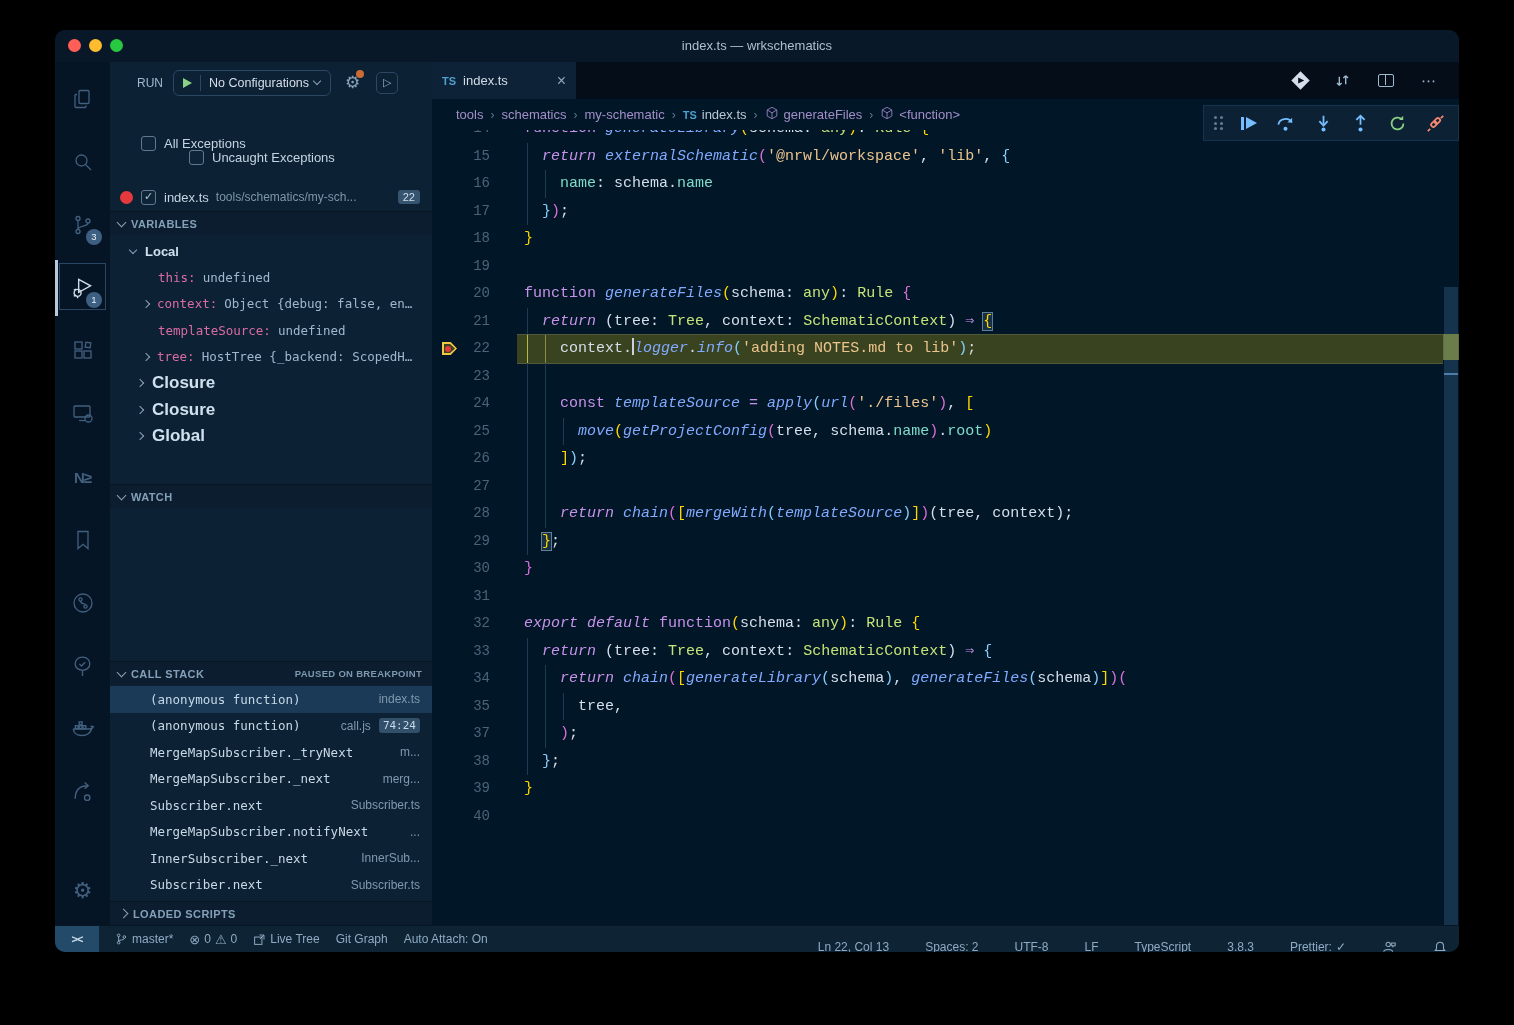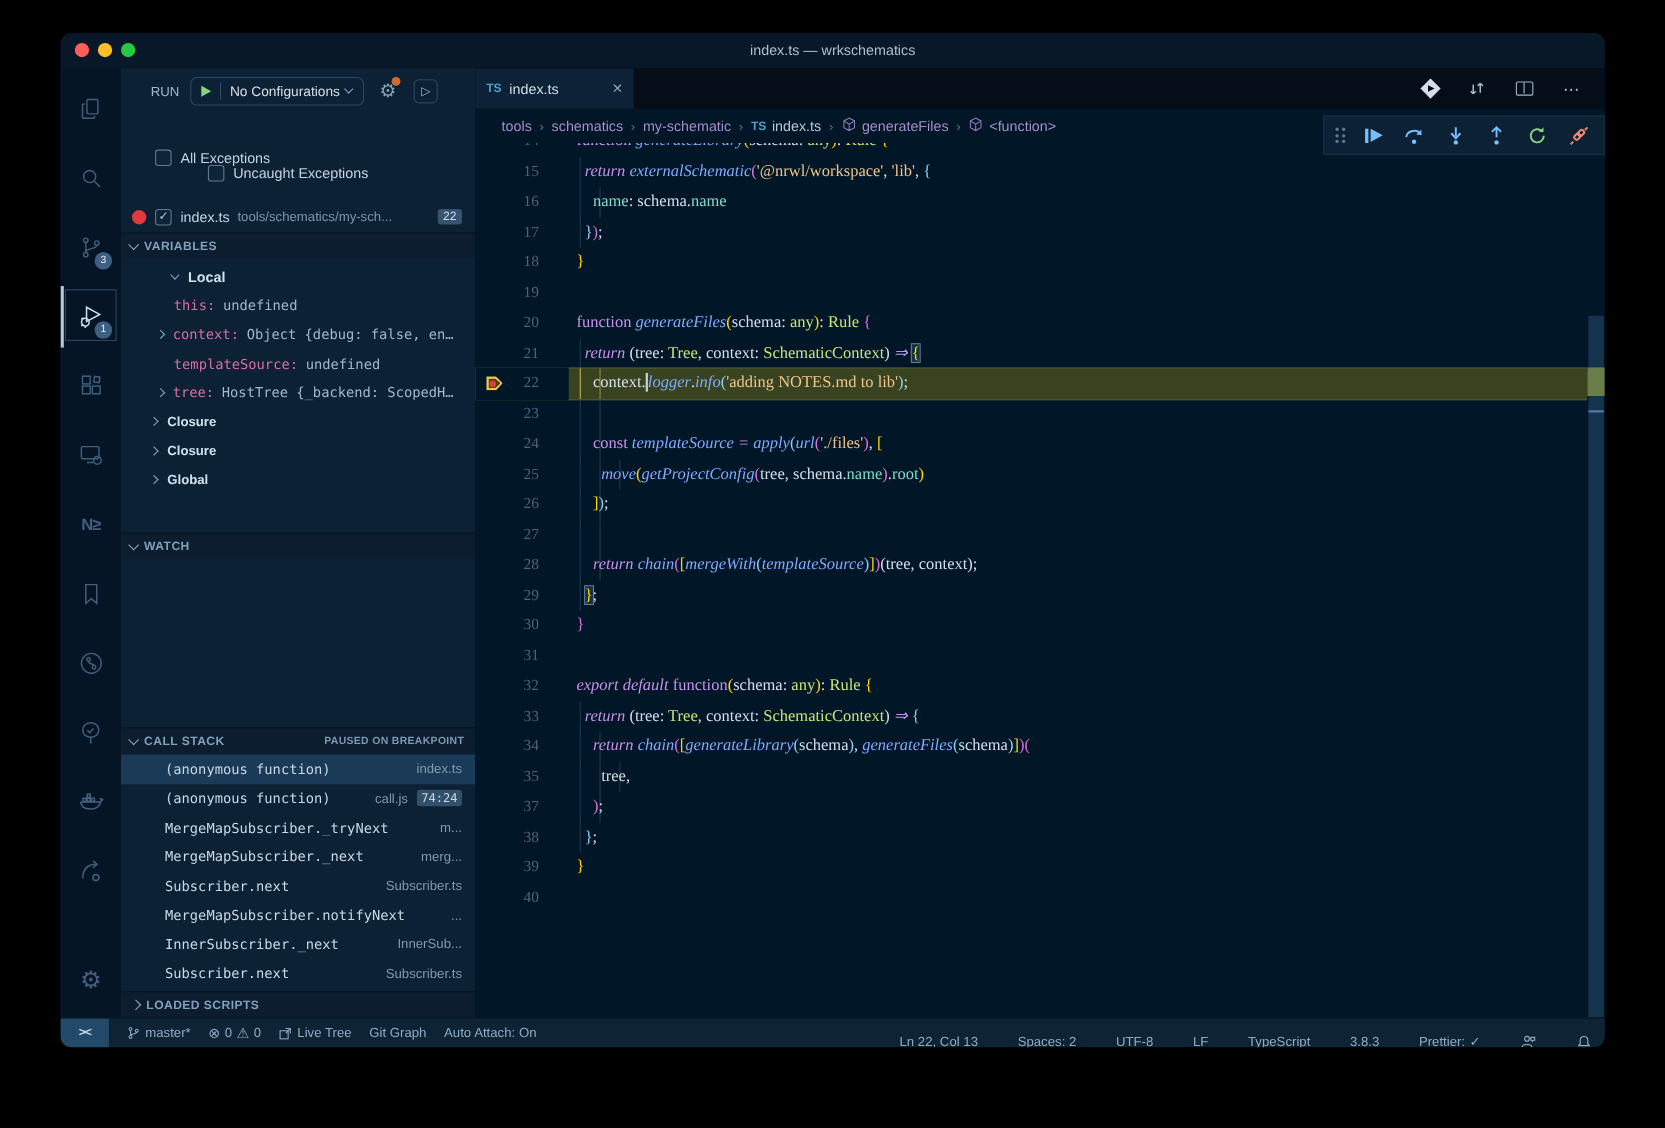--- a/index.html
+++ b/index.html
@@ -57,21 +57,21 @@
     margin-left:31px; margin-right:8px; flex:none; position:relative; }
   .cb.checked::after { content:"✓"; position:absolute; left:2px; top:-1px; color:#b6c9d9; font-size:11px; }
   .bp-path { color:#7e95a8; font-size:12px; margin-left:7px; white-space:nowrap; overflow:hidden; flex:1; }
   .badge { background:#36536f; color:#cfdfec; font-size:11px; border-radius:3px; padding:1px 5px;
     margin-right:12px; font-family:"Liberation Sans",sans-serif; }
   .var-row { position:absolute; left:0; width:100%; height:26px; display:flex; align-items:center;
     font-family:"DejaVu Sans Mono", monospace; font-size:12.5px; }
   .var-name { color:#d96ca4; }
   .var-val { color:#9fb8cd; margin-left:7px; white-space:nowrap; overflow:hidden; }
   .scope-row { position:absolute; left:0; width:100%; height:26px; display:flex; align-items:center;
-    color:#cfe0ee; font-size:12px; font-weight:bold; gap:9px; padding-left:25px; }
+    color:#cfe0ee; font-size:17px; font-weight:bold; gap:9px; padding-left:25px; }
   .paused { margin-left:auto; margin-right:10px; font-size:9.5px; color:#7d99b0; letter-spacing:.3px; }
   .cs-row { position:absolute; left:0; width:100%; height:26.5px; display:flex; align-items:center;
     padding-left:40px; padding-right:12px; font-family:"DejaVu Sans Mono",monospace; }
   .cs-row.selected { background:#1a3a57; }
   .cs-name { color:#c7d8e6; font-size:12.5px; white-space:nowrap; overflow:hidden; }
   .cs-file { color:#7f99ad; font-size:12px; margin-left:auto; white-space:nowrap;
     font-family:"Liberation Sans",sans-serif; }
   .cs-badge { background:#33506b; color:#c7d8e6; font-size:11px; border-radius:3px; padding:1px 4px; margin-left:8px; }
 
   
@@ -93,21 +93,21 @@
   .dots { color:#9fb9cf; font-size:15px; letter-spacing:1px; }
   .breadcrumbs { position:absolute; left:0; top:37px; width:100%; height:31px; display:flex;
     align-items:center; padding-left:24px; gap:7px; font-size:13px; background:#011627; }
   .bc-item { color:#a48fc9; display:flex; align-items:center; gap:5px; }
   .bc-item.file { color:#b9c8d6; }
   .bc-sep { color:#5b7astatic; color:#5b7a94; font-size:12px; }
   .bc-cube svg { stroke:#8f7bb8; fill:none; stroke-width:1.1; }
 
   .code-area { position:absolute; left:0; top:68px; right:16px; bottom:0; overflow:hidden; }
   .code-lines { position:absolute; left:0; top:-15px; width:100%; }
-  .cl { position:relative; height:27.5px; line-height:27.5px; font-family:Liberation Serif, serif;
+  .cl { position:relative; height:27.5px; line-height:27.5px; font-family:Liberation Mono, monospace;
     font-size:15px; white-space:pre; }
   .ln { position:absolute; left:0; width:58px; text-align:right; color:#4b6479; font-size:14px; }
   .ctext { position:absolute; left:92px; }
   .guide { position:absolute; top:0; width:1px; height:27.5px; background:#1d3b53; }
   .cl.current { background:#39431f; box-shadow:0 -1px 0 rgba(230,220,100,.35), 0 1px 0 rgba(230,220,100,.35); }
   .cl.current .hl-mask { position:absolute; left:0; top:-1px; width:85px; height:29.5px; background:#011627; }
   .bp-arrow { position:absolute; left:10px; top:7px; width:15px; height:13px; }
   .bp-arrow .outer { position:absolute; inset:0; background:#f2c744;
     clip-path:polygon(0 0,58% 0,100% 50%,58% 100%,0 100%); }
   .bp-arrow .inner { position:absolute; left:2px; top:2px; right:2px; bottom:2px; background:#39431f;
@@ -290,21 +290,21 @@
           <span>index.ts</span>
           <span class="bp-path">tools/schematics/my-sch...</span>
           <span class="badge">22</span>
         </div>
       </div>
 
     <div class="sec-hd" style="top:149px">
       <span class="chev"></span>
       <span>VARIABLES</span>
     </div>
-    <div class="scope-row" style="top:176px;padding-left:46px;font-size:13px">
+    <div class="scope-row" style="top:176px;padding-left:20px;font-size:13px">
       <span class="chev small"></span>
       <span>Local</span>
     </div>
     <div id="var-list">
         <div class="var-row" style="top: 202px;">
           <span style="width:48px;flex:none"></span>
           <span class="var-name">this:</span>
           <span class="var-val">undefined</span>
         </div>
         <div class="var-row" style="top: 228.5px;">

